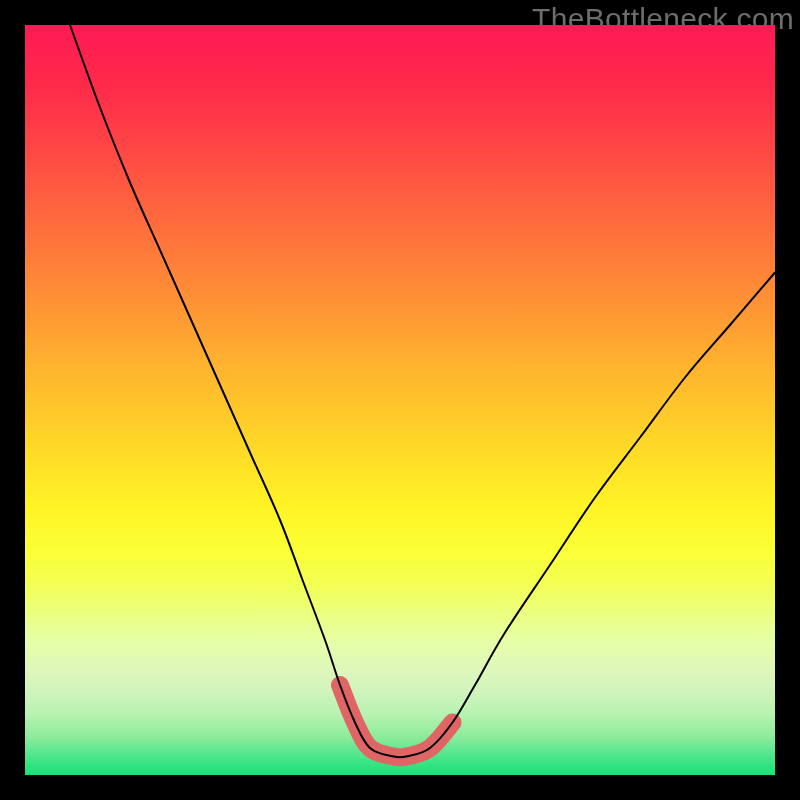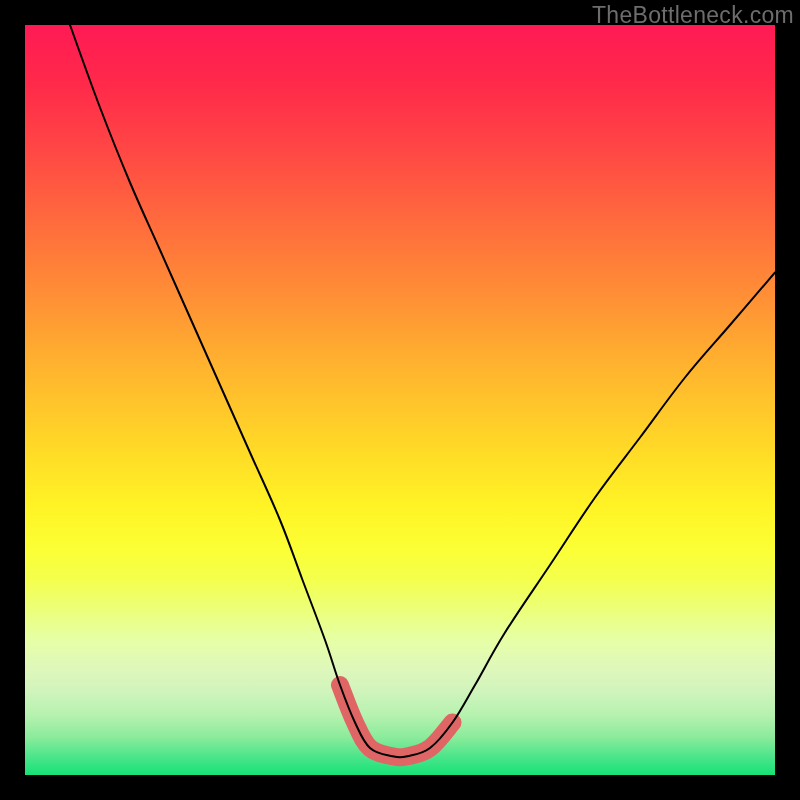--- a/index.html
+++ b/index.html
@@ -53,21 +53,21 @@
     top: 0;
     left: 0;
     width: 750px;
     height: 750px;
   }
   .watermark {
     position: absolute;
     top: 2px;
     right: 6px;
     color: #6d6d6d;
-    font-size: 23px;
+    font-size: 30px;
     letter-spacing: 0.3px;
     font-weight: 400;
     user-select: none;
   }
 </style>
 </head>
 <body>
 
 <div class="frame">
 

